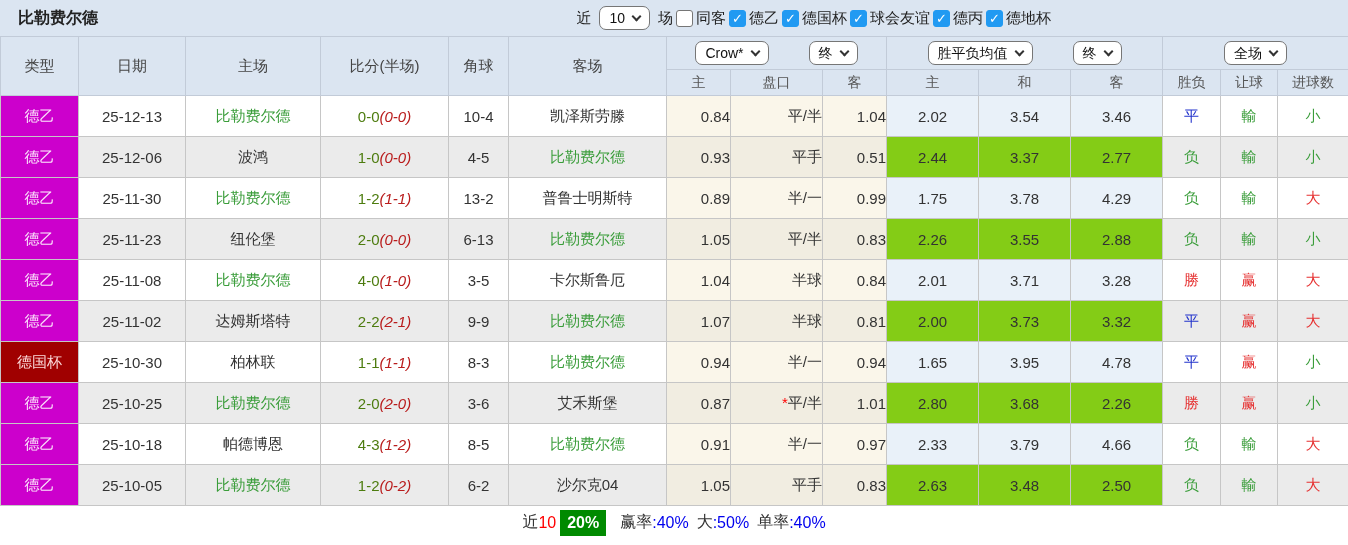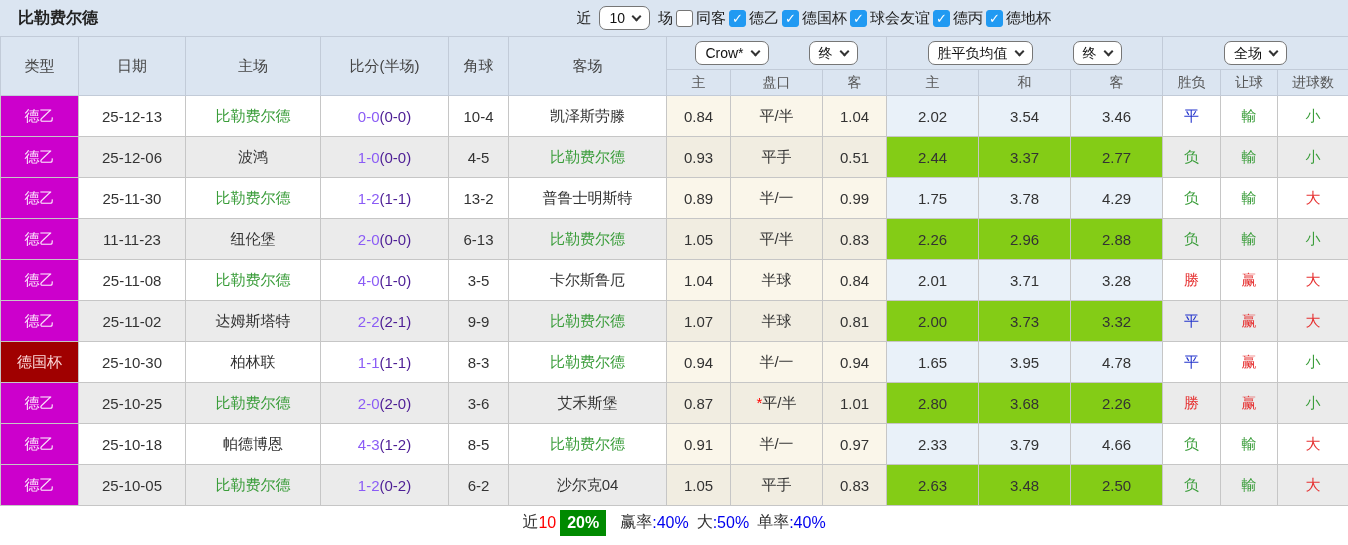--- a/index.html
+++ b/index.html
@@ -30,30 +30,30 @@
   table { border-collapse:collapse; table-layout:fixed; width:1348px; }
   th, td { border:1px solid #c6c6c6; text-align:center; padding:0; overflow:hidden;
     white-space:nowrap; }
   thead th { background:#dbe5f1; border-color:#c2cbd8; font-weight:normal; color:#444;
     font-size:15px; }
   tr.hrowA th { height:33px; }
   tr.hrowB th { height:26px; font-size:14px; color:#555; }
   tbody td { height:41px; font-size:15px; color:#333; background:#fff; }
 
   tbody tr.even td { background:#ebebeb; }
-  tbody td.crow  { background:#faf6ea; }
+  tbody td.crow  { background:#faf6ea;text-align:right; }
   tbody tr.even td.crow { background:#f1ede1; }
   tbody td.avg   { background:#e9f1f9;margin-left:20px; }
   tbody tr.even td.avg { background:#84cc16; }
 
   td.type.league { background:#cc00cc !important; color:#fbe3fb; }
   td.type.cup    { background:#a00000 !important; color:#fbd9d9; }
   td.team { color:#3a9d3a; }
-  .ft { color:#8b5cf6; }
-  .ht { color:#4c1d95; }
+  .ft { color:#4d7c0f; }
+  .ht { color:#b91c1c;font-style:italic; }
   .star { color:#ff0000; }
   td.res.r-blue  { color:#2233cc; }
   td.res.r-green { color:#3a9d3a; }
   td.res.r-red   { color:#e63333; }
 
   .hsel-wrap { display:flex; align-items:center; justify-content:center; }
   .hsel-wrap .sel { margin:0 20px; }
 
   
   .footer { height:33px; display:flex; align-items:center; justify-content:center;
@@ -211,30 +211,30 @@
         <td class="crow">0.99</td>
         <td class="avg">1.75</td>
         <td class="avg">3.78</td>
         <td class="avg">4.29</td>
         <td class="res r-green">负</td>
         <td class="res r-green">輸</td>
         <td class="res r-red">大</td>
       </tr>
       <tr class="even">
         <td class="type league">德乙</td>
-        <td class="date">11-11-23</td>
+        <td class="date">25-11-23</td>
         <td>纽伦堡</td>
         <td class="score"><span class="ft">2-0</span><span class="ht">(0-0)</span></td>
         <td class="corner">6-13</td>
         <td class="team">比勒费尔德</td>
         <td class="crow">1.05</td>
         <td class="crow">平/半</td>
         <td class="crow">0.83</td>
         <td class="avg">2.26</td>
-        <td class="avg">2.96</td>
+        <td class="avg">3.55</td>
         <td class="avg">2.88</td>
         <td class="res r-green">负</td>
         <td class="res r-green">輸</td>
         <td class="res r-green">小</td>
       </tr>
       <tr class="odd">
         <td class="type league">德乙</td>
         <td class="date">25-11-08</td>
         <td class="team">比勒费尔德</td>
         <td class="score"><span class="ft">4-0</span><span class="ht">(1-0)</span></td>

